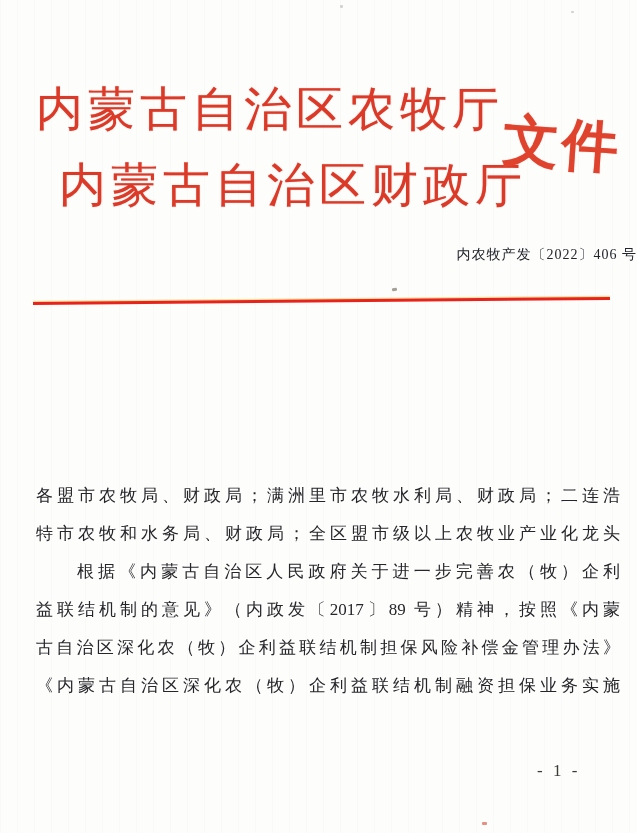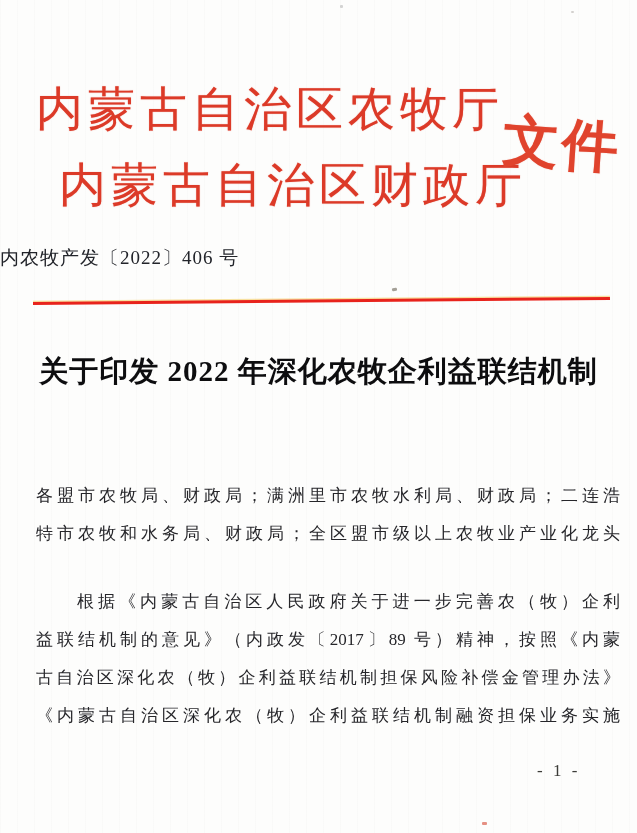--- a/index.html
+++ b/index.html
@@ -47,22 +47,22 @@
     transform: rotate(4deg);
     transform-origin: center;
     text-shadow: 0 0 1px rgba(224,67,45,0.5);
   }
   
   .doc-number {
     position: absolute;
     left: 0;
     top: 247px;
     width: 100%;
-    text-align: left;
-    font-size: 19px;
+    text-align: right;
+    font-size: 14px;
     line-height: 1.2;
     letter-spacing: 1px;
     color: #22242a;
   }
   
   .red-rule {
     position: absolute;
     left: 33px;
     top: 302px;
     width: 577px;
@@ -96,21 +96,21 @@
   }
   .body-line {
     height: 38px;
     line-height: 38px;
     white-space: normal;
   }
   .fill {
     text-align: justify;
     text-align-last: justify;
   }
-  .indent { text-indent: 41px; margin-top: 30px; }
+  .indent { text-indent: 41px; }
   
   .page-number {
     position: absolute;
     left: 537px;
     top: 761px;
     font-size: 17px;
     line-height: 20px;
     letter-spacing: 3px;
     color: #3c3c38;
     white-space: nowrap;
@@ -135,21 +135,20 @@
 
   <div id="agency-2" class="agency-line">内蒙古自治区财政厅</div>
 
   <div class="stamp">文件</div>
 
   <div class="doc-number">内农牧产发〔2022〕406 号</div>
 
   <div class="red-rule"></div>
 
   <div class="title">
-    <div>关于印发 2022 年深化农牧企利益联结机制</div>
   </div>
 
   <div class="body-block">
     <div class="body-line fill">各盟市农牧局、财政局；满洲里市农牧水利局、财政局；二连浩</div>
     <div class="body-line fill">特市农牧和水务局、财政局；全区盟市级以上农牧业产业化龙头</div>
     <div class="body-line fill indent">根据《内蒙古自治区人民政府关于进一步完善农（牧）企利</div>
     <div class="body-line fill">益联结机制的意见》（内政发〔2017〕89 号）精神，按照《内蒙</div>
     <div class="body-line fill">古自治区深化农（牧）企利益联结机制担保风险补偿金管理办法》</div>
     <div class="body-line fill">《内蒙古自治区深化农（牧）企利益联结机制融资担保业务实施</div>
   </div>

